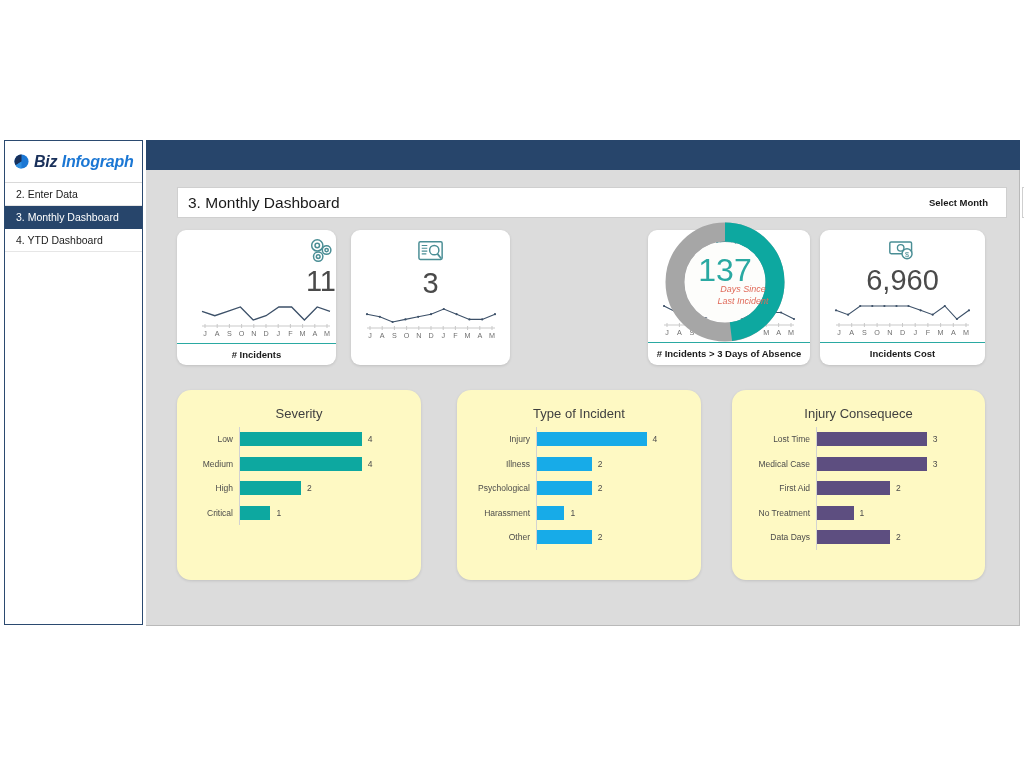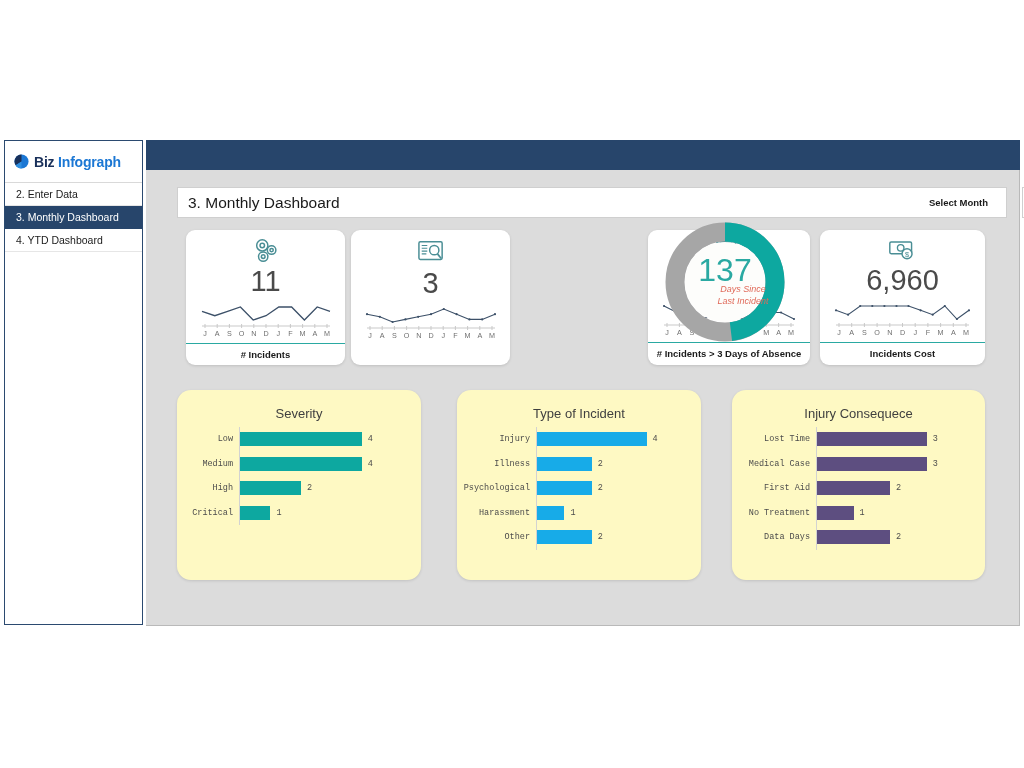--- a/index.html
+++ b/index.html
@@ -19,21 +19,21 @@
     border: 1px solid #2b4a70;
     box-sizing: border-box;
     z-index: 5;
   }
   .logo-row {
     height: 42px; display: flex; align-items: center;
     padding-left: 9px; border-bottom: 1px solid #d9d9d9;
     box-sizing: border-box;
   }
   .logo-mark { width: 15px; height: 15px; margin-right: 5px; flex: 0 0 auto; }
-  .logo-text { font-size: 14px; font-weight: 700; letter-spacing: -0.2px; white-space: nowrap;}
+  .logo-text { font-size: 16px; font-weight: 700; letter-spacing: -0.2px; white-space: nowrap; font-style: italic;}
   .logo-biz { color: #19305a; }
   .logo-info { color: #1b77d4; }
   .nav-item {
     height: 23px; line-height: 23px;
     padding-left: 11px;
     font-size: 10.5px; color: #1a1a1a;
     border-bottom: 1px solid #e6e6e6;
     box-sizing: border-box;
     white-space: nowrap;
   }
@@ -118,21 +118,21 @@
     background: #fef9c3; border-radius: 14px;
     box-shadow: 0 1px 3px rgba(0,0,0,0.12);
     box-sizing: border-box;
   }
   .chart-title {
     text-align: center; font-size: 13px; color: #3f3f3f;
     padding-top: 16px; font-weight: 400;
     font-family: "Liberation Sans", sans-serif;
   }
   .bars { position: relative; margin-top: 6px; padding-left: 0; }
-  .bar-row { display: flex; align-items: center; height: 24.5px; font-family: Liberation Mono, monospace; }
+  .bar-row { display: flex; align-items: center; height: 24.5px; }
   .bar-label {
     font-size: 8.5px; color: #4c4c4c; text-align: right;
     padding-right: 6px; white-space: nowrap; flex: 0 0 auto;
   }
   .bar-track { position: relative; flex: 1 1 auto; display: flex; align-items: center;
     border-left: 1px solid #d2d2d2; height: 24.5px; }
   .bar-fill { height: 14px; }
   .bar-val { font-size: 8.5px; color: #4c4c4c; padding-left: 6px; }
 </style>
 </head>
@@ -157,21 +157,21 @@
   <div class="dash">
 
     <div class="topbar"></div>
 
     <div class="titlebar">
       <div class="title-text">3. Monthly Dashboard</div>
       <div class="select-month">Select Month</div>
     </div>
     <div class="month-box">MAY</div>
 
-    <div class="kpi" style="left:40px; width:159px;">
+    <div class="kpi" style="left:31px; width:159px;align-items:flex-end;">
       <div class="kpi-icon">
         <svg width="30" height="28" viewBox="0 0 32 30">
           <g fill="none" stroke="#4a8e95" stroke-width="1.6">
             <circle cx="12" cy="9" r="6"></circle>
               <circle cx="12" cy="9" r="2.4"></circle>
             <circle cx="22" cy="14" r="4.6"></circle>
               <circle cx="22" cy="14" r="1.8"></circle>
             <circle cx="13" cy="21" r="5"></circle>
               <circle cx="13" cy="21" r="2"></circle>
           </g>

